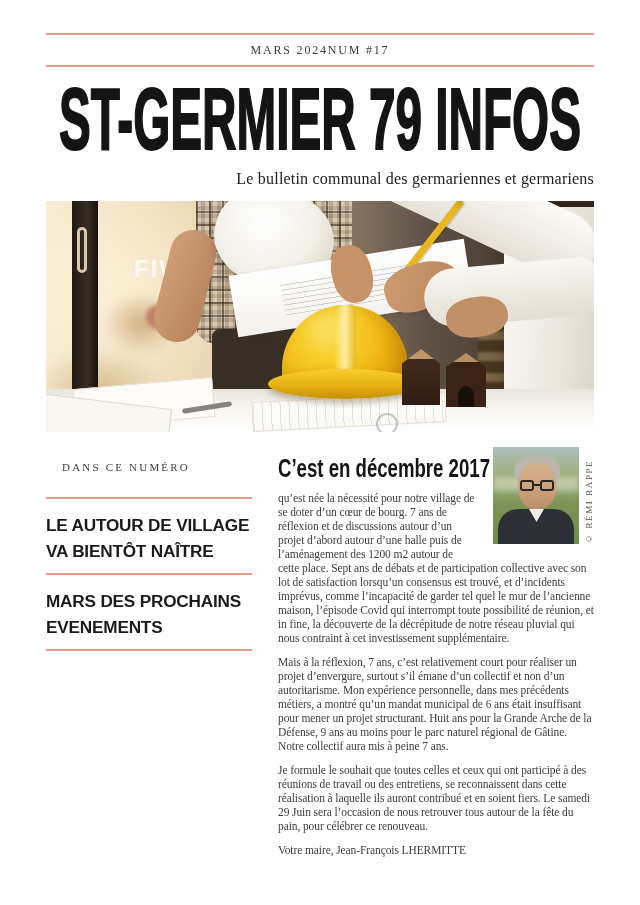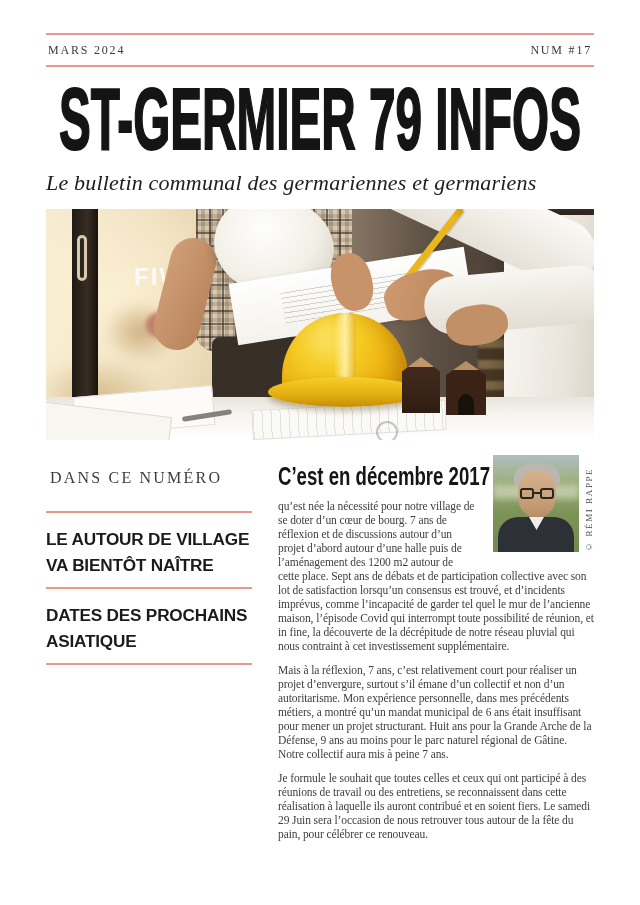--- a/index.html
+++ b/index.html
@@ -12,30 +12,30 @@
   .page{
     width:640px;height:905px;margin:0 auto;background:#fff;
     position:relative;overflow:hidden;
     font-family:"Liberation Serif",serif;color:var(--ink);
     padding:0 46px;
   }
   
   .hrule{border-top:2px solid var(--accent)}
   .top-rule{margin-top:33px}
   .issue-row{
-    display:flex;justify-content:space-between;align-items:center;
+    display:flex;justify-content:center;align-items:center;
     padding:8px 2px 7px;font-size:12px;letter-spacing:1.8px;color:#3a3a3a;
   }
   .masthead-svg{display:block;margin:10px auto 0}
   .masthead-svg text{
     font-family:"Liberation Sans",sans-serif;font-weight:bold;
     fill:#141414;stroke:#141414;stroke-width:2;paint-order:stroke;
   }
   .subtitle{
-    text-align:left;font-style:italic;font-size:22px;color:#202020;
+    text-align:right;font-size:16px;color:#202020;
     margin-top:9px;letter-spacing:.2px;
   }
   
   .hero{margin-top:13px;height:231px;position:relative;overflow:hidden;background:#d8c5a5}
   .hero div{position:absolute}
   .ph-bg{inset:0;background:linear-gradient(90deg,#f2e6cd 0,#e9d7b4 20%,#dcc59c 34%,#bfae91 44%,#8a7a68 54%,#5d5044 70%,#483d33 86%,#3f352c 100%)}
   .ph-glow{left:-50px;top:-30px;width:330px;height:290px;background:radial-gradient(ellipse at 35% 40%,rgba(255,244,216,.8),rgba(255,244,216,0) 70%)}
   .ph-frame{left:26px;top:0;width:26px;height:231px;background:linear-gradient(90deg,#1f1a14,#372d22 60%,#17120d)}
   .ph-handle{left:31px;top:26px;width:10px;height:46px;border:3px solid #d8c9ae;border-radius:8px}
   .ph-blob-bush{left:-12px;top:148px;width:130px;height:76px;background:radial-gradient(ellipse,#d6bd8f,rgba(214,189,143,0) 70%);filter:blur(5px)}
@@ -80,21 +80,21 @@
   .ph-helmet-under{left:296px;top:170px;width:58px;height:16px;border-radius:50%;background:#3d3122}
   .ph-helmet{left:236px;top:104px;width:126px;height:84px;border-radius:63px 63px 12px 12px;background:radial-gradient(circle at 36% 30%,#fadd55 0 8%,#f6cd27 30%,#eeb512 60%,#d9990a 90%);box-shadow:inset -10px -6px 18px rgba(150,95,5,.35)}
   .ph-helmet-ridge{left:288px;top:104px;width:22px;height:70px;border-radius:12px;background:linear-gradient(90deg,rgba(255,240,170,0),rgba(255,244,180,.85),rgba(220,160,20,.4))}
   .ph-brim{left:222px;top:168px;width:154px;height:30px;border-radius:50%;background:linear-gradient(180deg,#f7cf2a,#e3ae10 60%,#c38f06);box-shadow:0 4px 6px rgba(90,60,10,.35)}
   .ph-house1{left:356px;top:148px;width:38px;height:56px;clip-path:polygon(50% 0,100% 26%,100% 100%,0 100%,0 26%);background:linear-gradient(180deg,#c09569 0 10px,#40291c 10px 32%,#301c12)}
   .ph-house2{left:400px;top:152px;width:40px;height:54px;clip-path:polygon(50% 0,100% 26%,100% 100%,0 100%,0 26%);background:linear-gradient(180deg,#b88f62 0 9px,#3a2316 9px)}
   .ph-house2::after{content:"";position:absolute;left:30%;bottom:0;width:40%;height:38%;background:#17100b;border-radius:50% 50% 0 0}
   
   .columns{display:flex;gap:26px;margin-top:15px;align-items:flex-start}
   .toc{width:206px;flex:none}
-  .toc-heading{font-size:16px;letter-spacing:2.2px;color:#3d3d3d;margin:14px 4px 24px}
+  .toc-heading{font-size:11px;letter-spacing:2.2px;color:#3d3d3d;margin:14px 16px 24px}
   .toc-item{
     border-top:2px solid var(--accent);padding:13px 0 9px;
     font-family:"Liberation Sans",sans-serif;font-weight:bold;
     font-size:17.2px;line-height:26px;letter-spacing:-.2px;color:#1b1b1b;
   }
   .toc-end{border-top:2px solid var(--accent)}
   
   .article{flex:1;position:relative;padding-top:1px}
   .headline-svg{display:block;margin:6px 0 7px}
   .headline-svg text{font-family:"Liberation Sans",sans-serif;font-weight:bold;fill:#151515}
@@ -172,21 +172,21 @@
     <div class="ph-brim"></div>
     <div class="ph-house1"></div>
     <div class="ph-house2"></div>
   </div>
 
   <div class="columns">
 
     <aside class="toc">
       <div class="toc-heading">DANS CE NUMÉRO</div>
       <div class="toc-item">LE AUTOUR DE VILLAGE VA BIENTÔT NAÎTRE</div>
-      <div class="toc-item">DATES DES PROCHAINS ASIATIQUE</div>
+      <div class="toc-item">MARS DES PROCHAINS EVENEMENTS</div>
       <div class="toc-end"></div>
     </aside>
 
     <article class="article">
       <div class="portrait-wrap">
         <div class="portrait">
           <div class="p-band"></div>
           <div class="p-hair"></div>
           <div class="p-face"></div>
           <div class="p-lens-l"></div>
@@ -198,16 +198,17 @@
         <div class="credit">© RÉMI RAPPE</div>
       </div>
 
       <svg class="headline-svg" width="216" height="30" viewBox="0 0 216 30">
         <text x="0" y="23" font-size="25" textLength="212" lengthAdjust="spacingAndGlyphs">C’est en décembre 2017</text>
       </svg>
 
       <p><span class="float-spacer"></span><span>qu’est née la nécessité pour notre village de se doter d’un cœur de bourg. 7 ans de réflexion et de discussions autour d’un projet d’abord autour d’une halle puis de l’aménagement des 1200 m2 autour de cette place. Sept ans de débats et de participation collective avec son lot de satisfaction lorsqu’un consensus est trouvé, et d’incidents imprévus, comme l’incapacité de garder tel quel le mur de l’ancienne maison, l’épisode Covid qui interrompt toute possibilité de réunion, et in fine, la découverte de la décrépitude de notre réseau pluvial qui nous contraint à cet investissement supplémentaire.</span></p>
       <p>Mais à la réflexion, 7 ans, c’est relativement court pour réaliser un projet d’envergure, surtout s’il émane d’un collectif et non d’un autoritarisme. Mon expérience personnelle, dans mes précédents métiers, a montré qu’un mandat municipal de 6 ans était insuffisant pour mener un projet structurant. Huit ans pour la Grande Arche de la Défense, 9 ans au moins pour le parc naturel régional de Gâtine. Notre collectif aura mis à peine 7 ans.</p>
       <p>Je formule le souhait que toutes celles et ceux qui ont participé à des réunions de travail ou des entretiens, se reconnaissent dans cette réalisation à laquelle ils auront contribué et en soient fiers. Le samedi 29 Juin sera l’occasion de nous retrouver tous autour de la fête du pain, pour célébrer ce renouveau.</p>
+      <p class="signature">Votre maire, Jean-François LHERMITTE</p>
     </article>
 
   </div>
 </div>
 
 </body></html>

